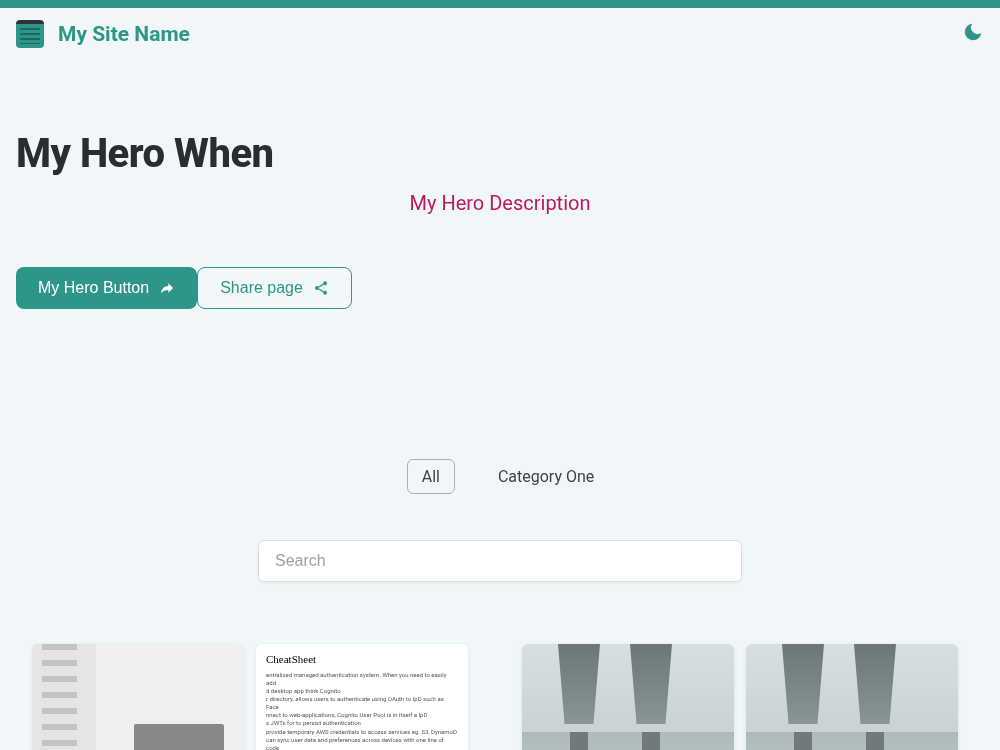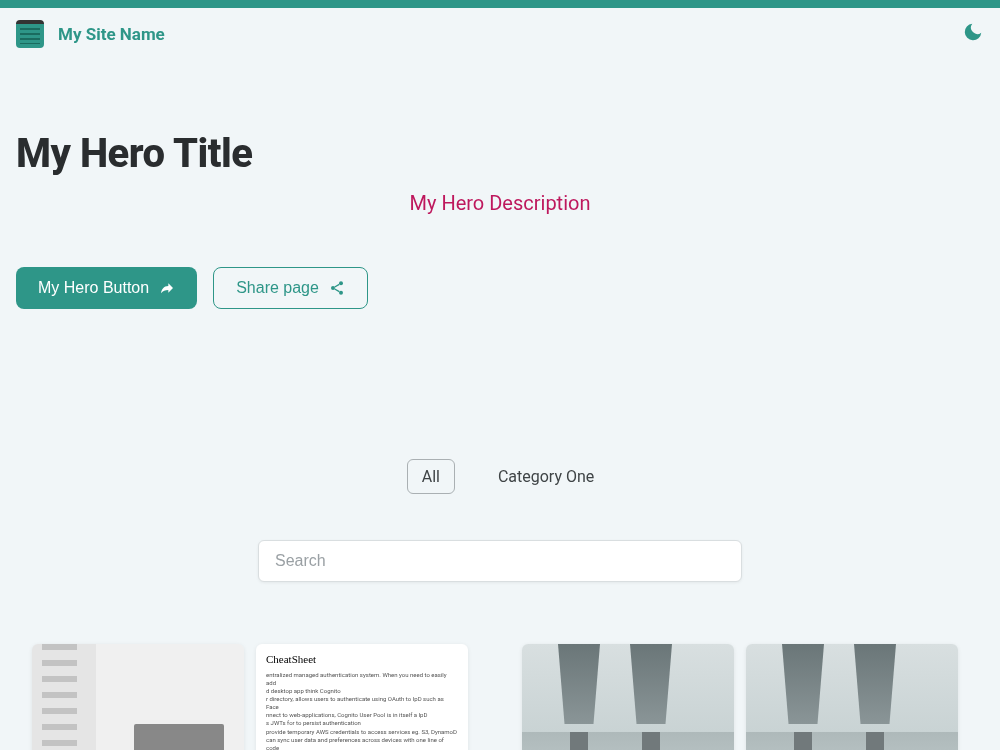--- a/index.html
+++ b/index.html
@@ -35,21 +35,21 @@
 }
 .logo::before {
   content: "";
   position: absolute;
   top: 4px; left: 4px; right: 4px; bottom: 4px;
   background: repeating-linear-gradient(to bottom, #1a6b5f 0, #1a6b5f 2px, #2e9688 2px, #2e9688 5px);
 }
 .site-name {
   color: #2e9688;
   font-weight: 700;
-  font-size: 17px;
+  font-size: 21px;
 }
 .dark-toggle {
   color: #2e9688;
   font-size: 22px;
   cursor: pointer;
 }
 .hero {
   padding: 70px 16px 0 16px;
 }
 .hero-title {
@@ -59,21 +59,20 @@
   letter-spacing: -0.5px;
 }
 .hero-desc {
   font-size: 20px;
   color: #be185d;
   margin-top: 14px;
   text-align: center;
 }
 .hero-actions {
   display: flex;
-  gap: 16px;
   margin-top: 52px;
 }
 .btn {
   display: inline-flex;
   align-items: center;
   gap: 10px;
   padding: 11px 22px;
   border-radius: 8px;
   font-size: 16px;
   font-weight: 500;
@@ -210,21 +209,21 @@
     <span class="site-name">My Site Name</span>
   </div>
   <div class="dark-toggle">
     <svg width="22" height="22" viewBox="0 0 24 24" fill="currentColor">
         <path d="M21 12.79A9 9 0 1 1 11.21 3 7 7 0 0 0 21 12.79z"></path>
       </svg>
   </div>
 </div>
 
 <div class="hero">
-  <h1 class="hero-title">My Hero Title</h1>
+  <h1 class="hero-title">My Hero When</h1>
   <p class="hero-desc">My Hero Description</p>
   <div class="hero-actions">
     <button class="btn btn-primary">
       <span>My Hero Button</span>
       <svg viewBox="0 0 24 24" fill="currentColor">
           <path d="M14 5l7 7-7 7v-4c-5 0-8 1-11 5 1-6 4-11 11-11V5z"></path>
         </svg>
     </button>
     <button class="btn btn-outline">
       <span>Share page</span>

